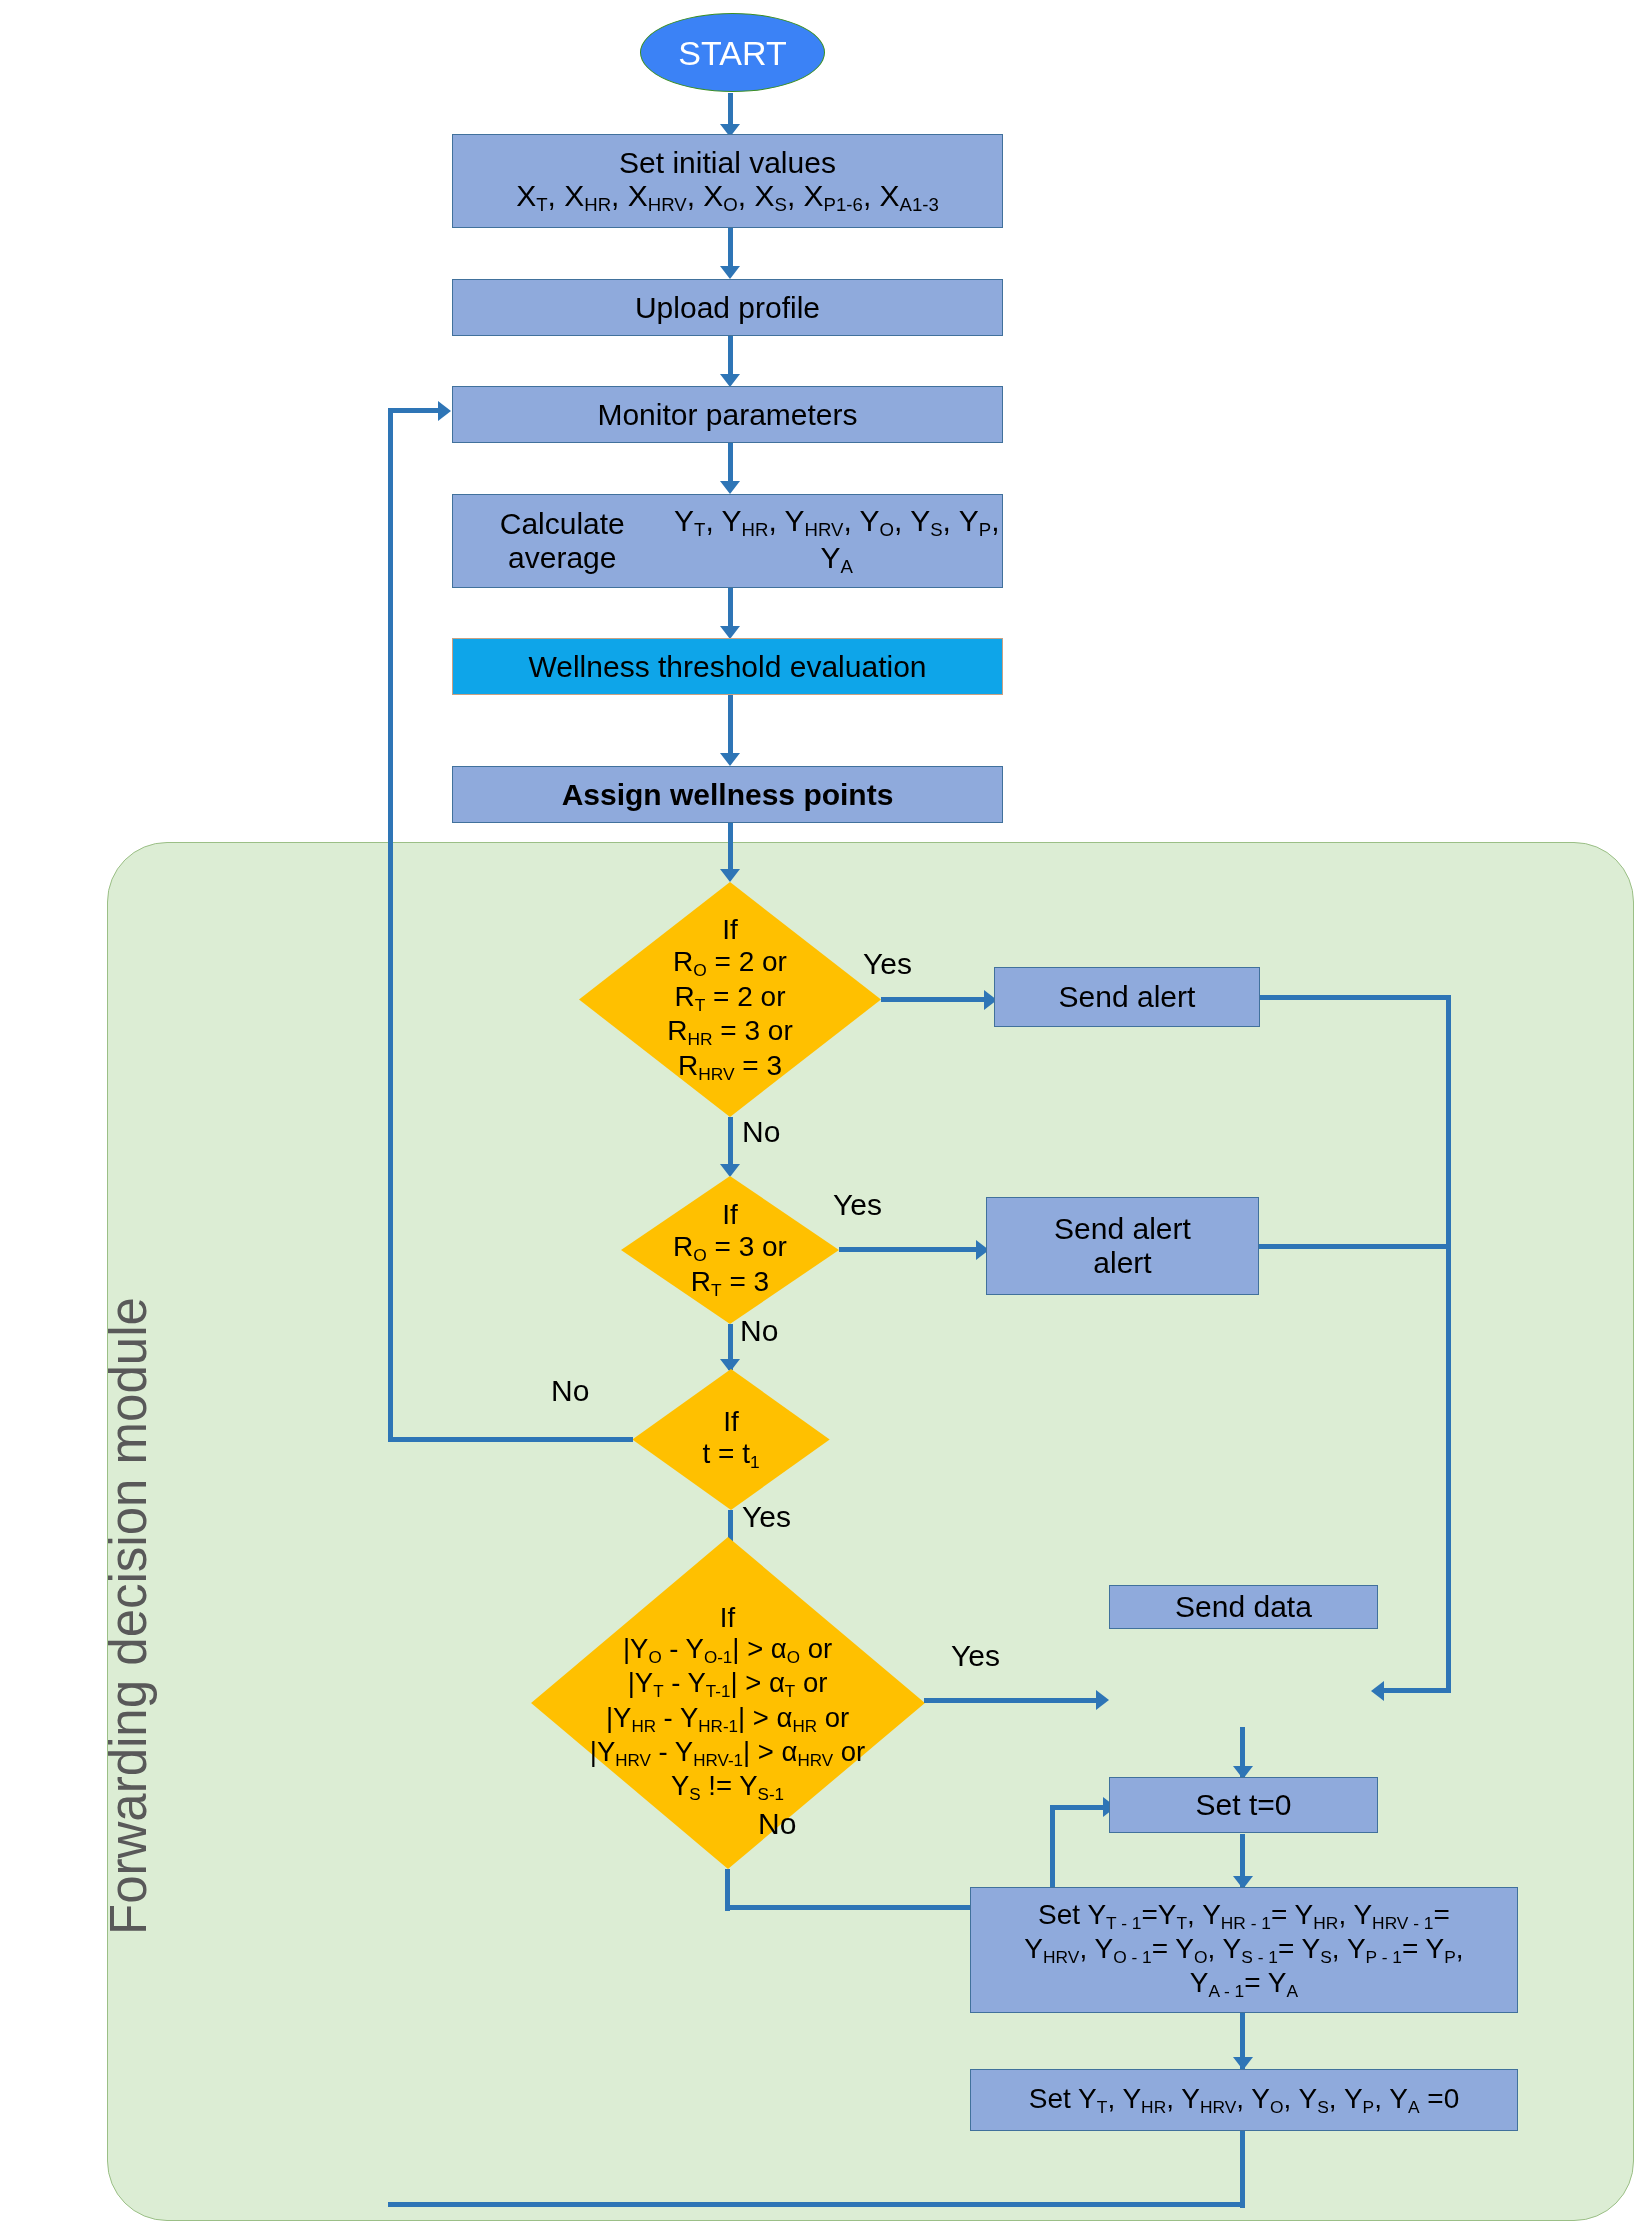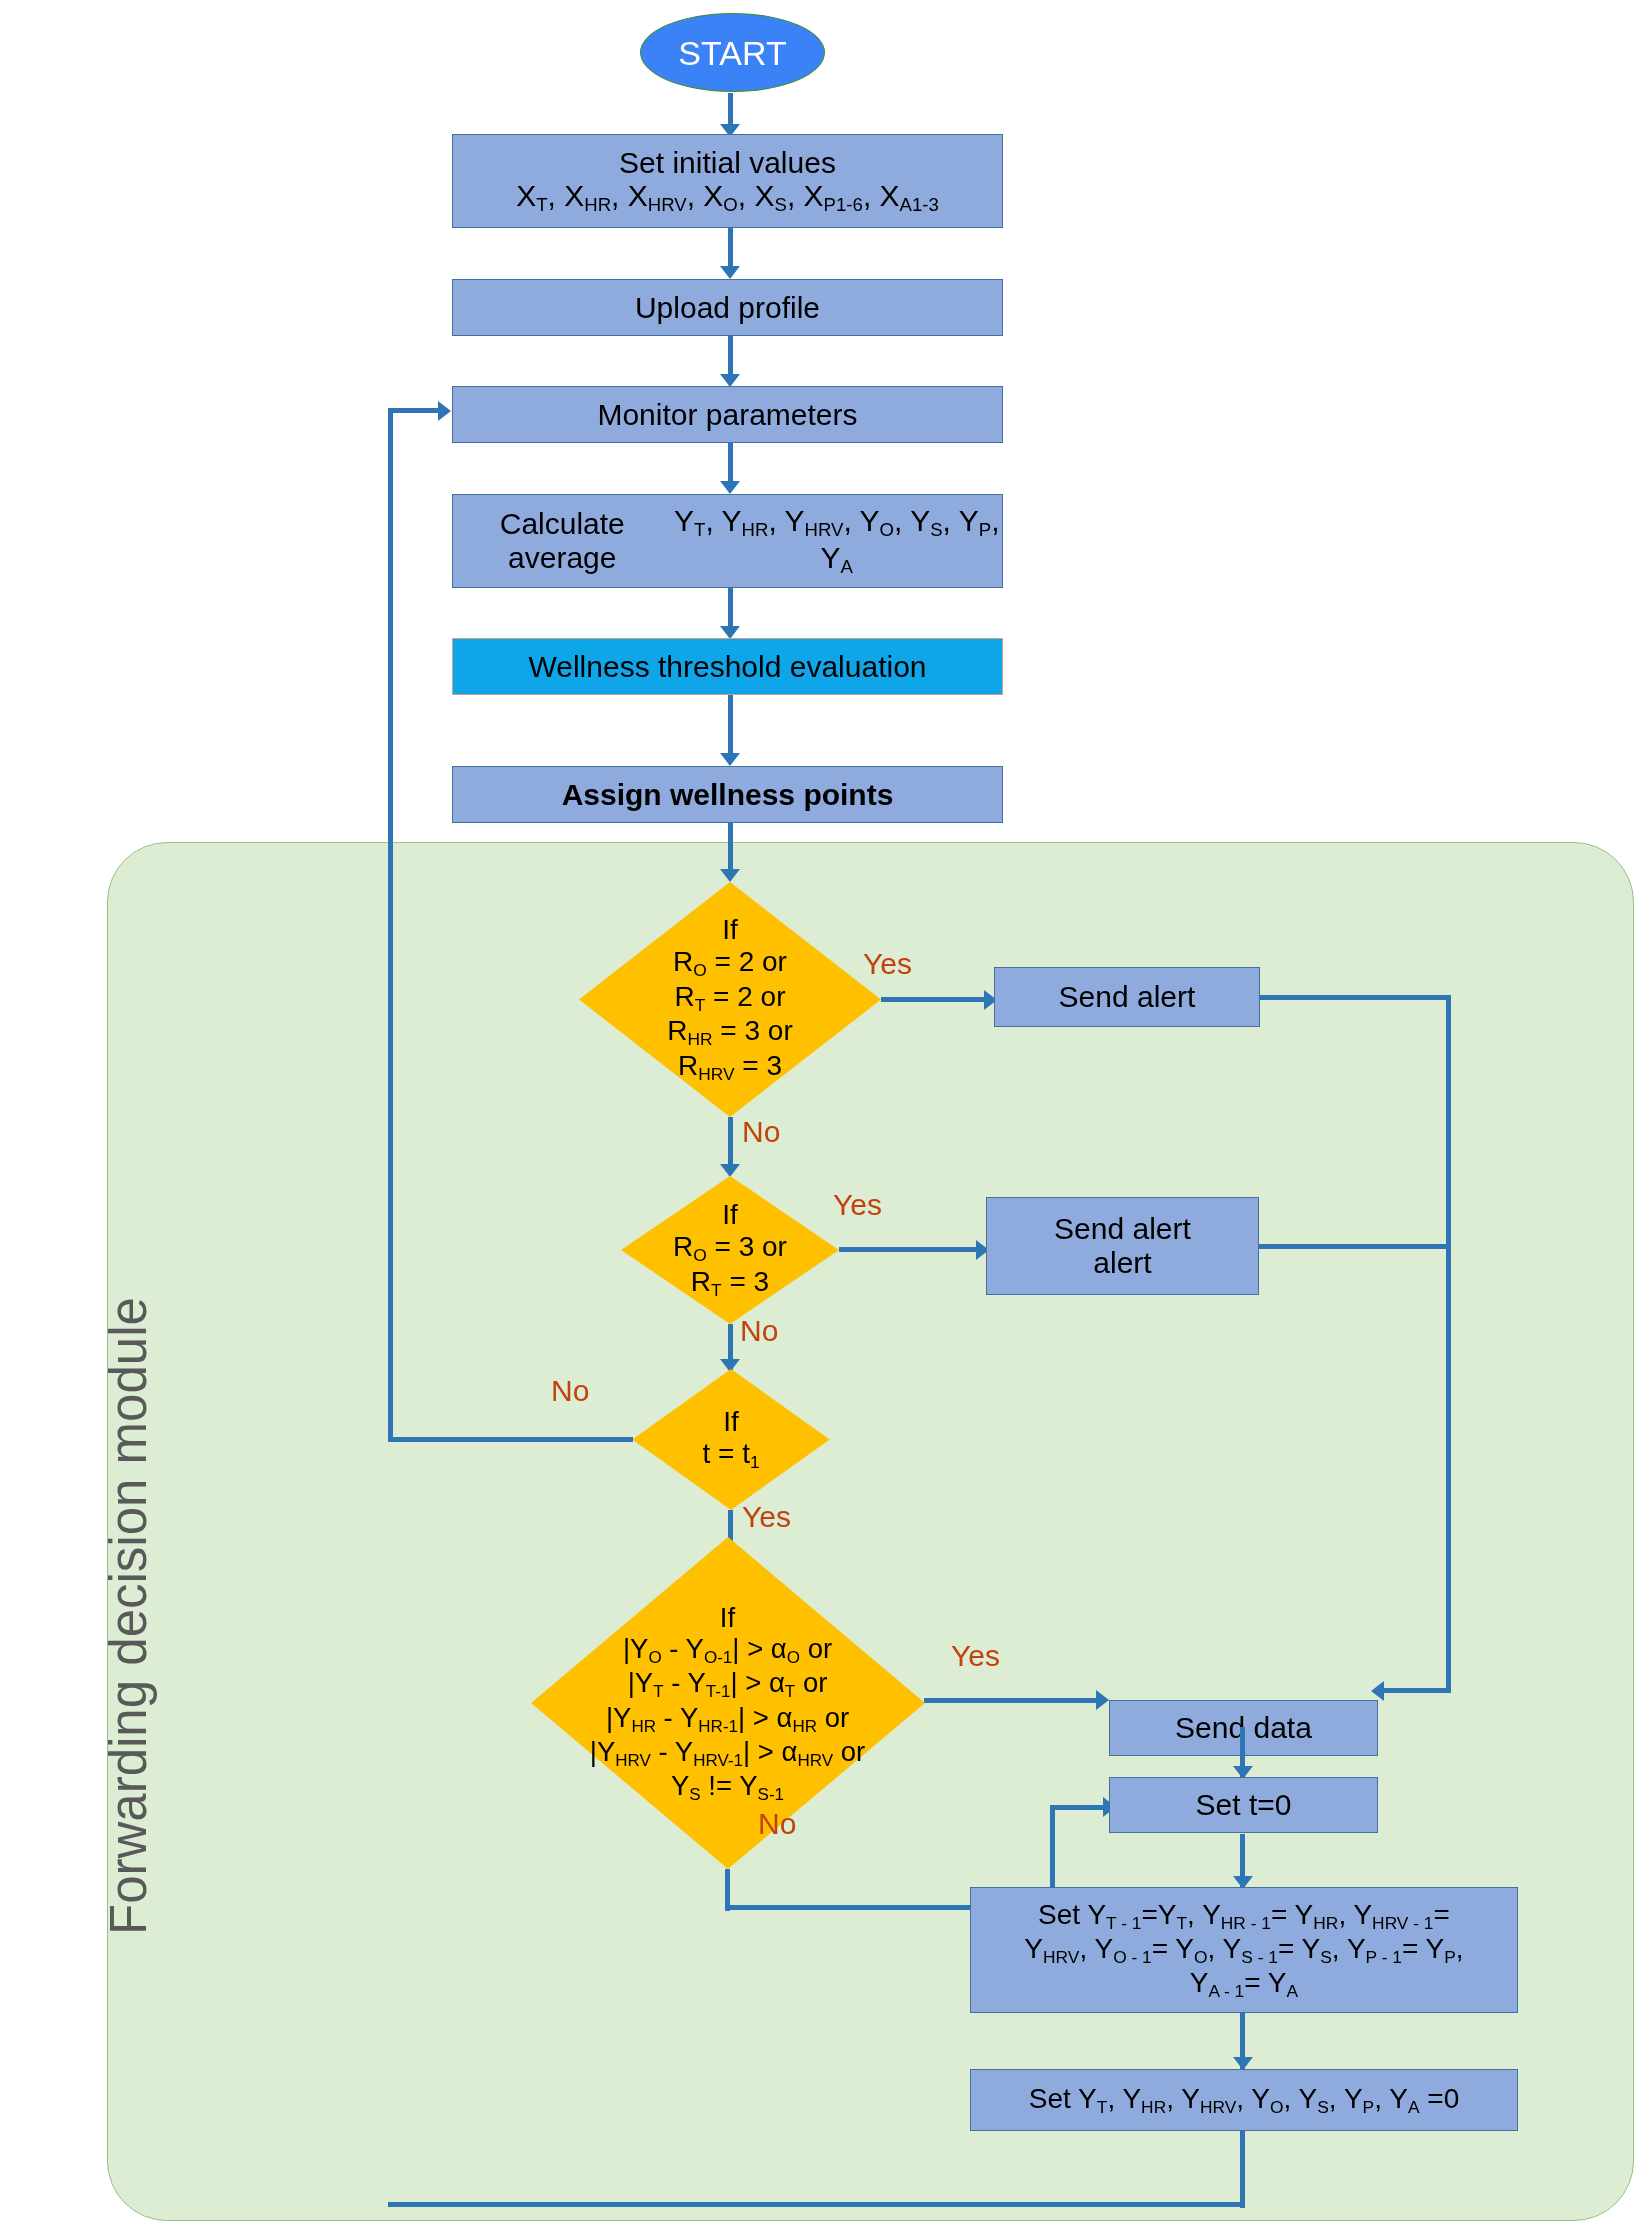--- a/index.html
+++ b/index.html
@@ -10,21 +10,21 @@
         justify-content:center;text-align:center;color:#000000;line-height:1.12;}
 
   .proc{background:#8FAADC;border:1.3px solid #41719C;}
   .peach{background:#0ea5e9;border:1.3px solid #C9A183;}
   .start{background:#3b82f6;border:0.7px solid #3C8F23;border-radius:50%;}
   .module{background:#DCEDD4;border:1.3px solid #9BBF86;border-radius:60px;}
   .dlabel{position:absolute;display:flex;align-items:center;justify-content:center;
           text-align:center;color:#000;line-height:1.14;}
 
   .edge{position:absolute;background:#2E75B6;}
-  .lbl{position:absolute;color:#c2410c;white-space:nowrap;}
+  .lbl{position:absolute;color:#000000;white-space:nowrap;}
   .arrow{position:absolute;width:0;height:0;}
   .ar-down{border-left:10px solid transparent;border-right:10px solid transparent;border-top:13.4px solid #2E75B6;}
   .ar-right{border-top:10px solid transparent;border-bottom:10px solid transparent;border-left:13.4px solid #2E75B6;}
 
   .vlabel{position:absolute;color:#595959;white-space:nowrap;
           transform-origin:0 0;transform:rotate(-90deg);}
 
   sub{font-size:.62em;vertical-align:-0.28em;}
 </style>
 </head>
@@ -158,21 +158,21 @@
   <div class="edge" style="left:924px;top:1698px;width:177px;height:5.4px;"></div>
   <div class="arrow ar-right" style="left:1096px;top:1690px;"></div>
 
   <div class="lbl" style="left:758px;top:1807px;font-size:30px;">No</div>
   <div class="edge" style="left:725px;top:1869px;width:5.4px;height:42px;"></div>
   <div class="edge" style="left:725px;top:1905px;width:331px;height:5.4px;"></div>
   <div class="edge" style="left:1050px;top:1805px;width:5.4px;height:106px;"></div>
   <div class="edge" style="left:1050px;top:1805px;width:59px;height:5.4px;"></div>
   <div class="arrow ar-right" style="left:1103px;top:1797px;"></div>
 
-  <div class="node proc" style="left:1109px;top:1700px;width:269px;height:56px;font-size:30px;">
+  <div class="node proc" style="left:1109px;top:1585px;width:269px;height:44px;font-size:30px;">
     <span>Send data</span>
   </div>
   <div class="edge" style="left:1377px;top:1688px;width:74px;height:5.4px;"></div>
   <div class="arrow" style="left:1371px;top:1681px;border-top:10px solid transparent;border-bottom:10px solid transparent;border-right:13.4px solid #2E75B6;"></div>
 
   <div class="edge" style="left:1240px;top:1727px;width:5.4px;height:51px;"></div>
   <div class="arrow ar-down" style="left:1233px;top:1766px;"></div>
 
   <div class="node proc" style="left:1109px;top:1777px;width:269px;height:56px;font-size:30px;">
     <span>Set t=0</span>

